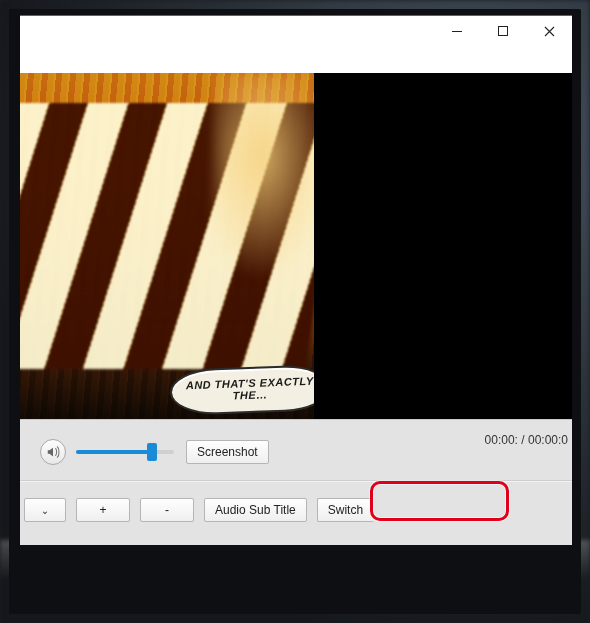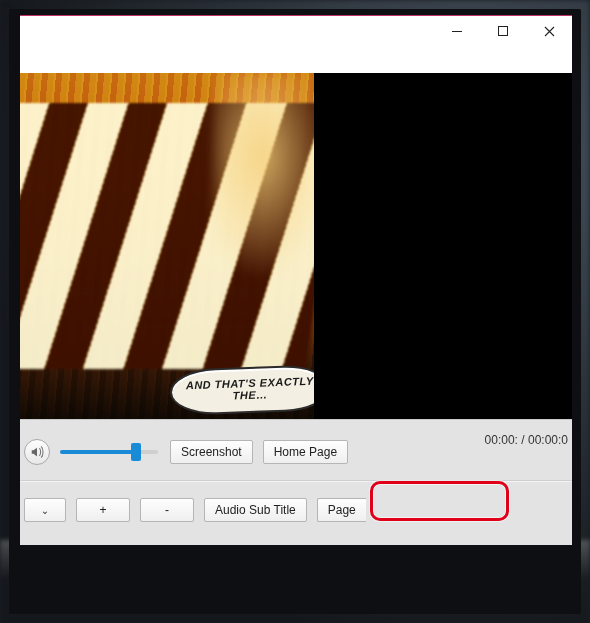--- a/index.html
+++ b/index.html
@@ -117,21 +117,21 @@
     font-style:italic;
   }
 
   .controls{
     position:absolute; left:0; right:0; top:404px; bottom:0;
     background:#e3e3e3;
     border-top:1px solid #c9c9c9;
   }
 
   .row1{
-    position:absolute; left:0; right:0; top:18px; height:28px;
+    position:absolute; left:16px; right:0; top:18px; height:28px;
     display:flex; align-items:center;
     padding-left:4px;
   }
   .icon-round{
     width:26px; height:26px; border-radius:50%;
     border:1px solid #a8a8a8;
     background:linear-gradient(#fdfdfd,#e8e8e8);
     display:flex; align-items:center; justify-content:center;
     color:#555;
   }
@@ -240,35 +240,34 @@
           <svg width="14" height="14" viewBox="0 0 16 16">
             <path d="M2 6v4h2l4 3V3L4 6H2z" fill="#666"></path>
             <path d="M11 4c1.5 1.2 1.5 6.8 0 8M13 2c2.5 2 2.5 10 0 12" fill="none" stroke="#777" stroke-width="1.2" stroke-linecap="round"></path>
           </svg>
         </div>
         <div class="vol-track">
           <div class="vol-fill"></div>
           <div class="vol-thumb"></div>
         </div>
         <div class="btn">Screenshot</div>
-        <div class="btn">Home Page</div>
       </div>
 
       <div class="timecode">00:00: / 00:00:0</div>
 
       <div class="divider"></div>
 
       <div class="row2">
         <div class="btn dd">
             <span class="chev">⌄</span>
           </div>
         <div class="btn small">+</div>
         <div class="btn small">-</div>
         <div class="btn">Audio Sub Title</div>
-        <div class="btn" style="margin-right:0;border-right:none;border-radius:2px 0 0 2px;">Page</div>
+        <div class="btn" style="margin-right:0;border-right:none;border-radius:2px 0 0 2px;">Switch</div>
       </div>
 
     </div>
   </div>
 
   <div class="highlight hl1"></div>
 
 </div>
 
 </body></html>

